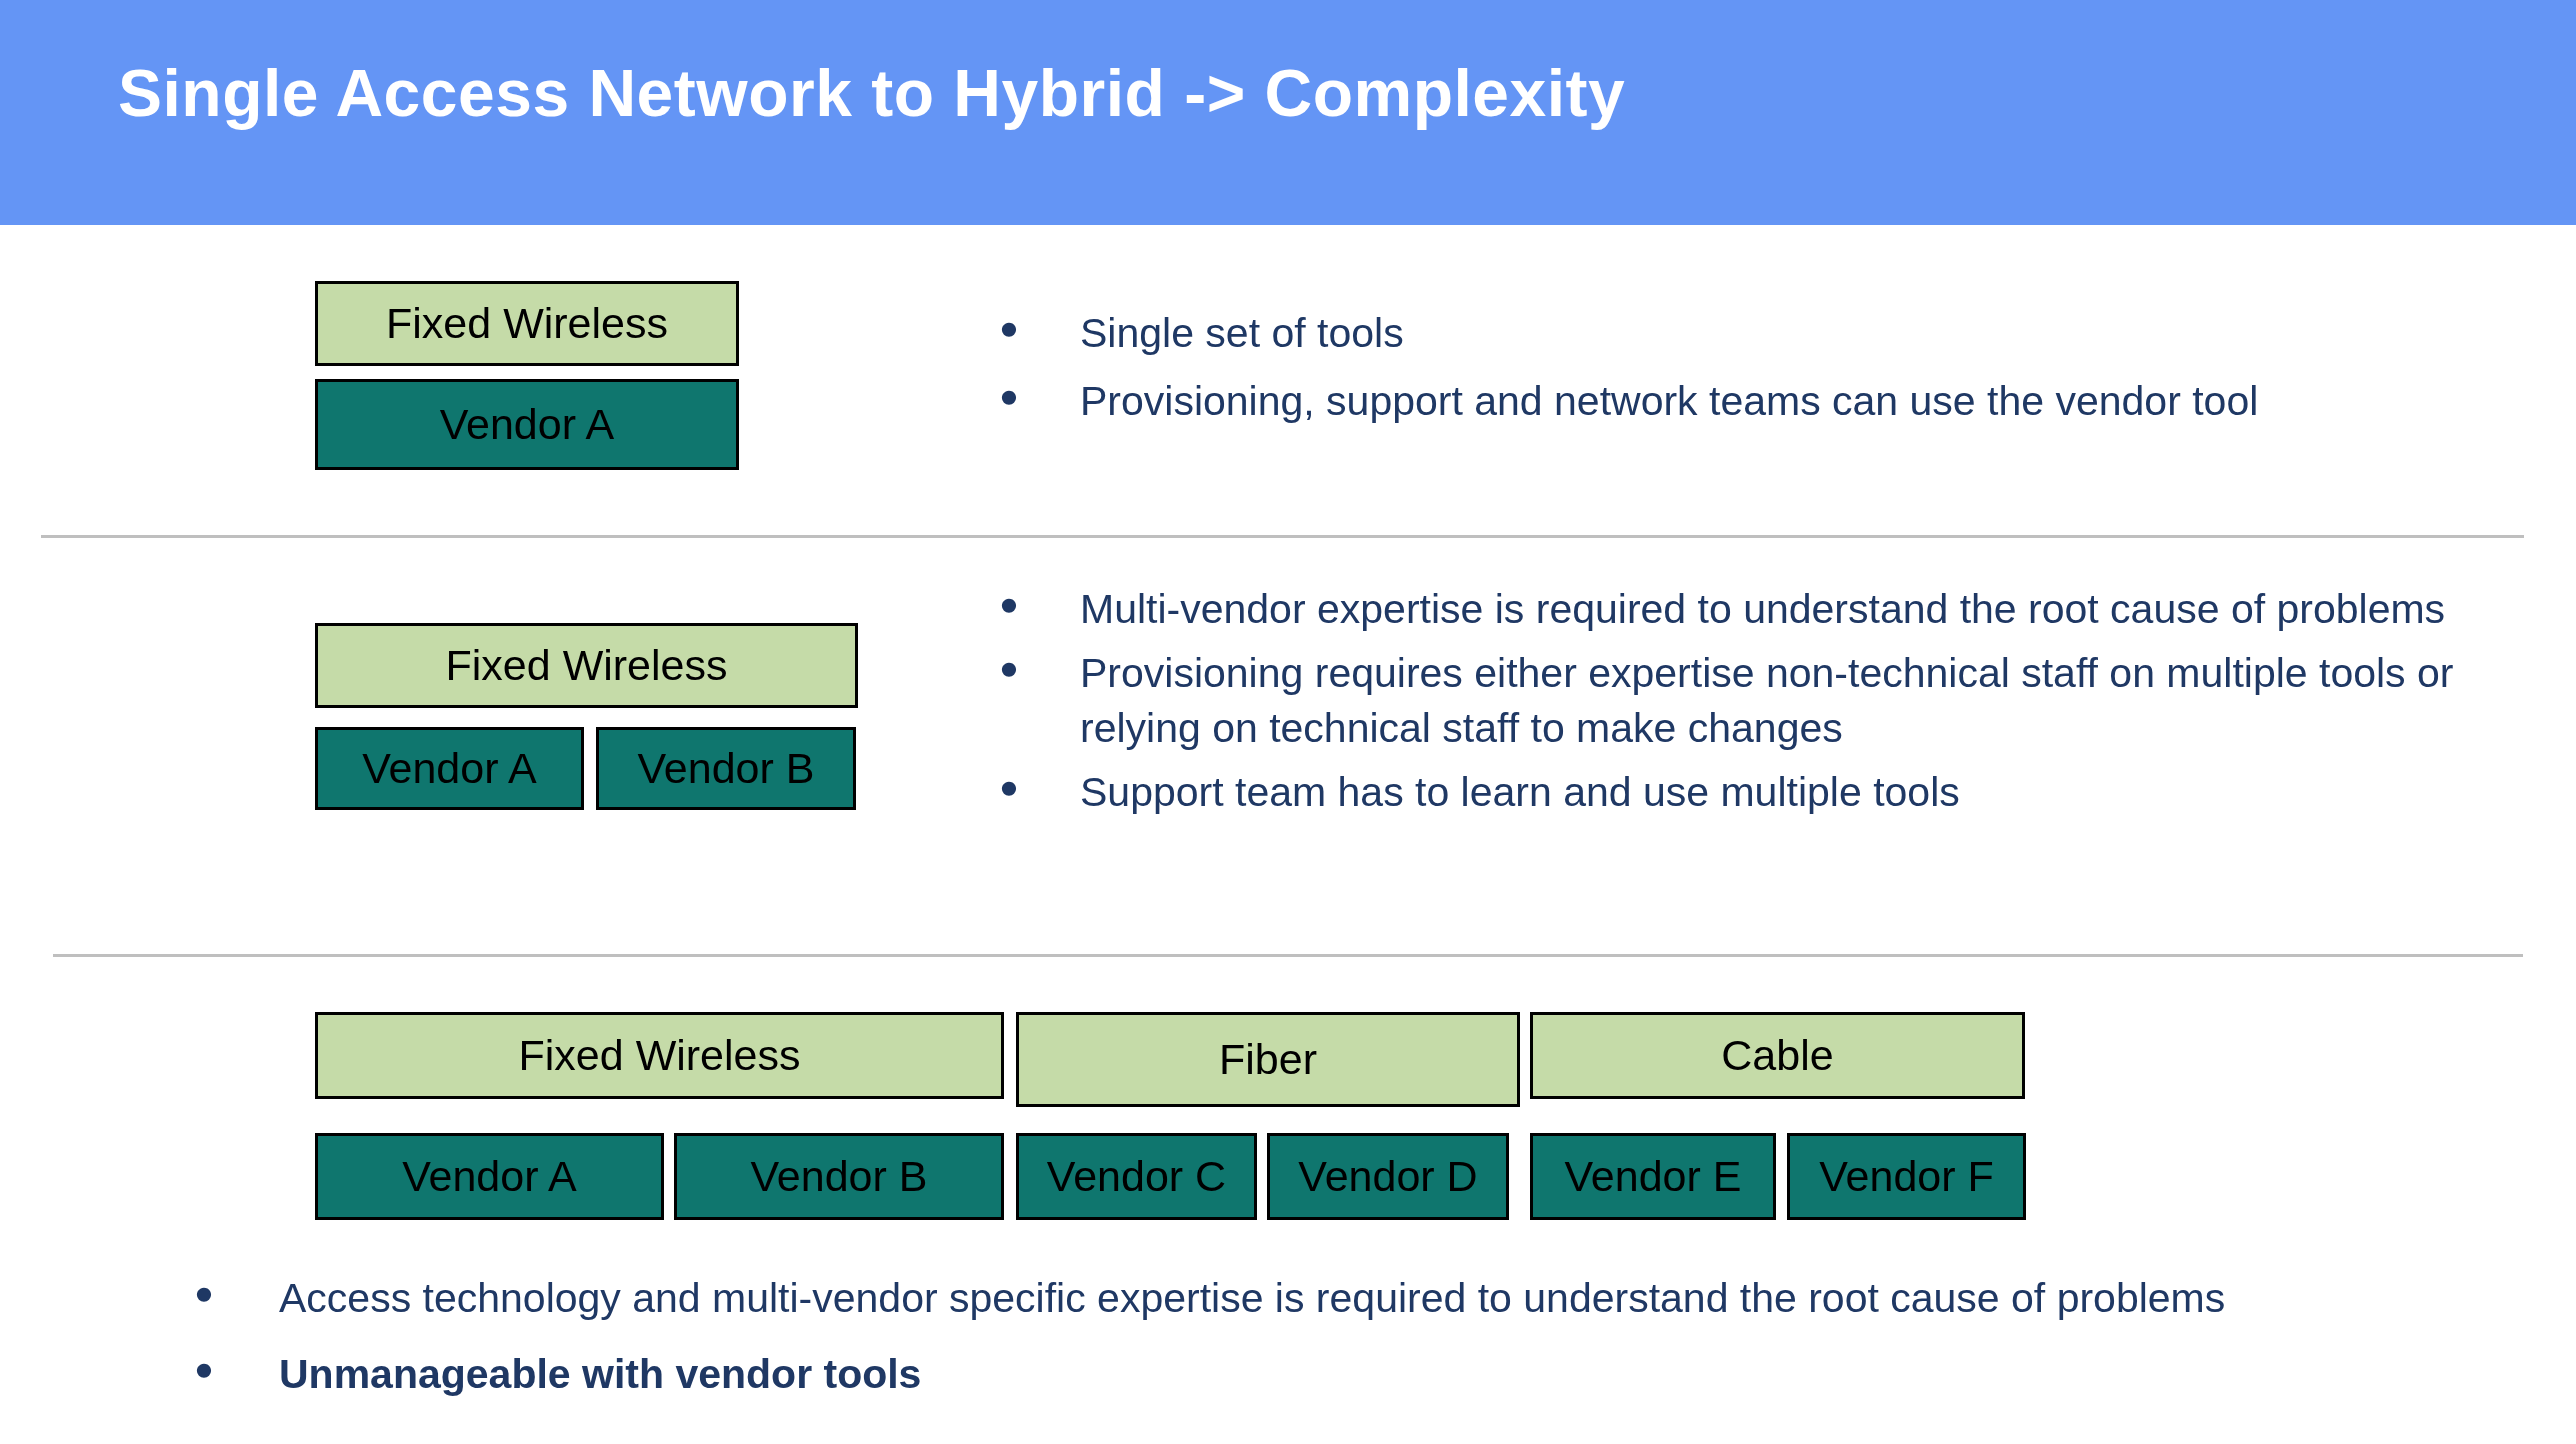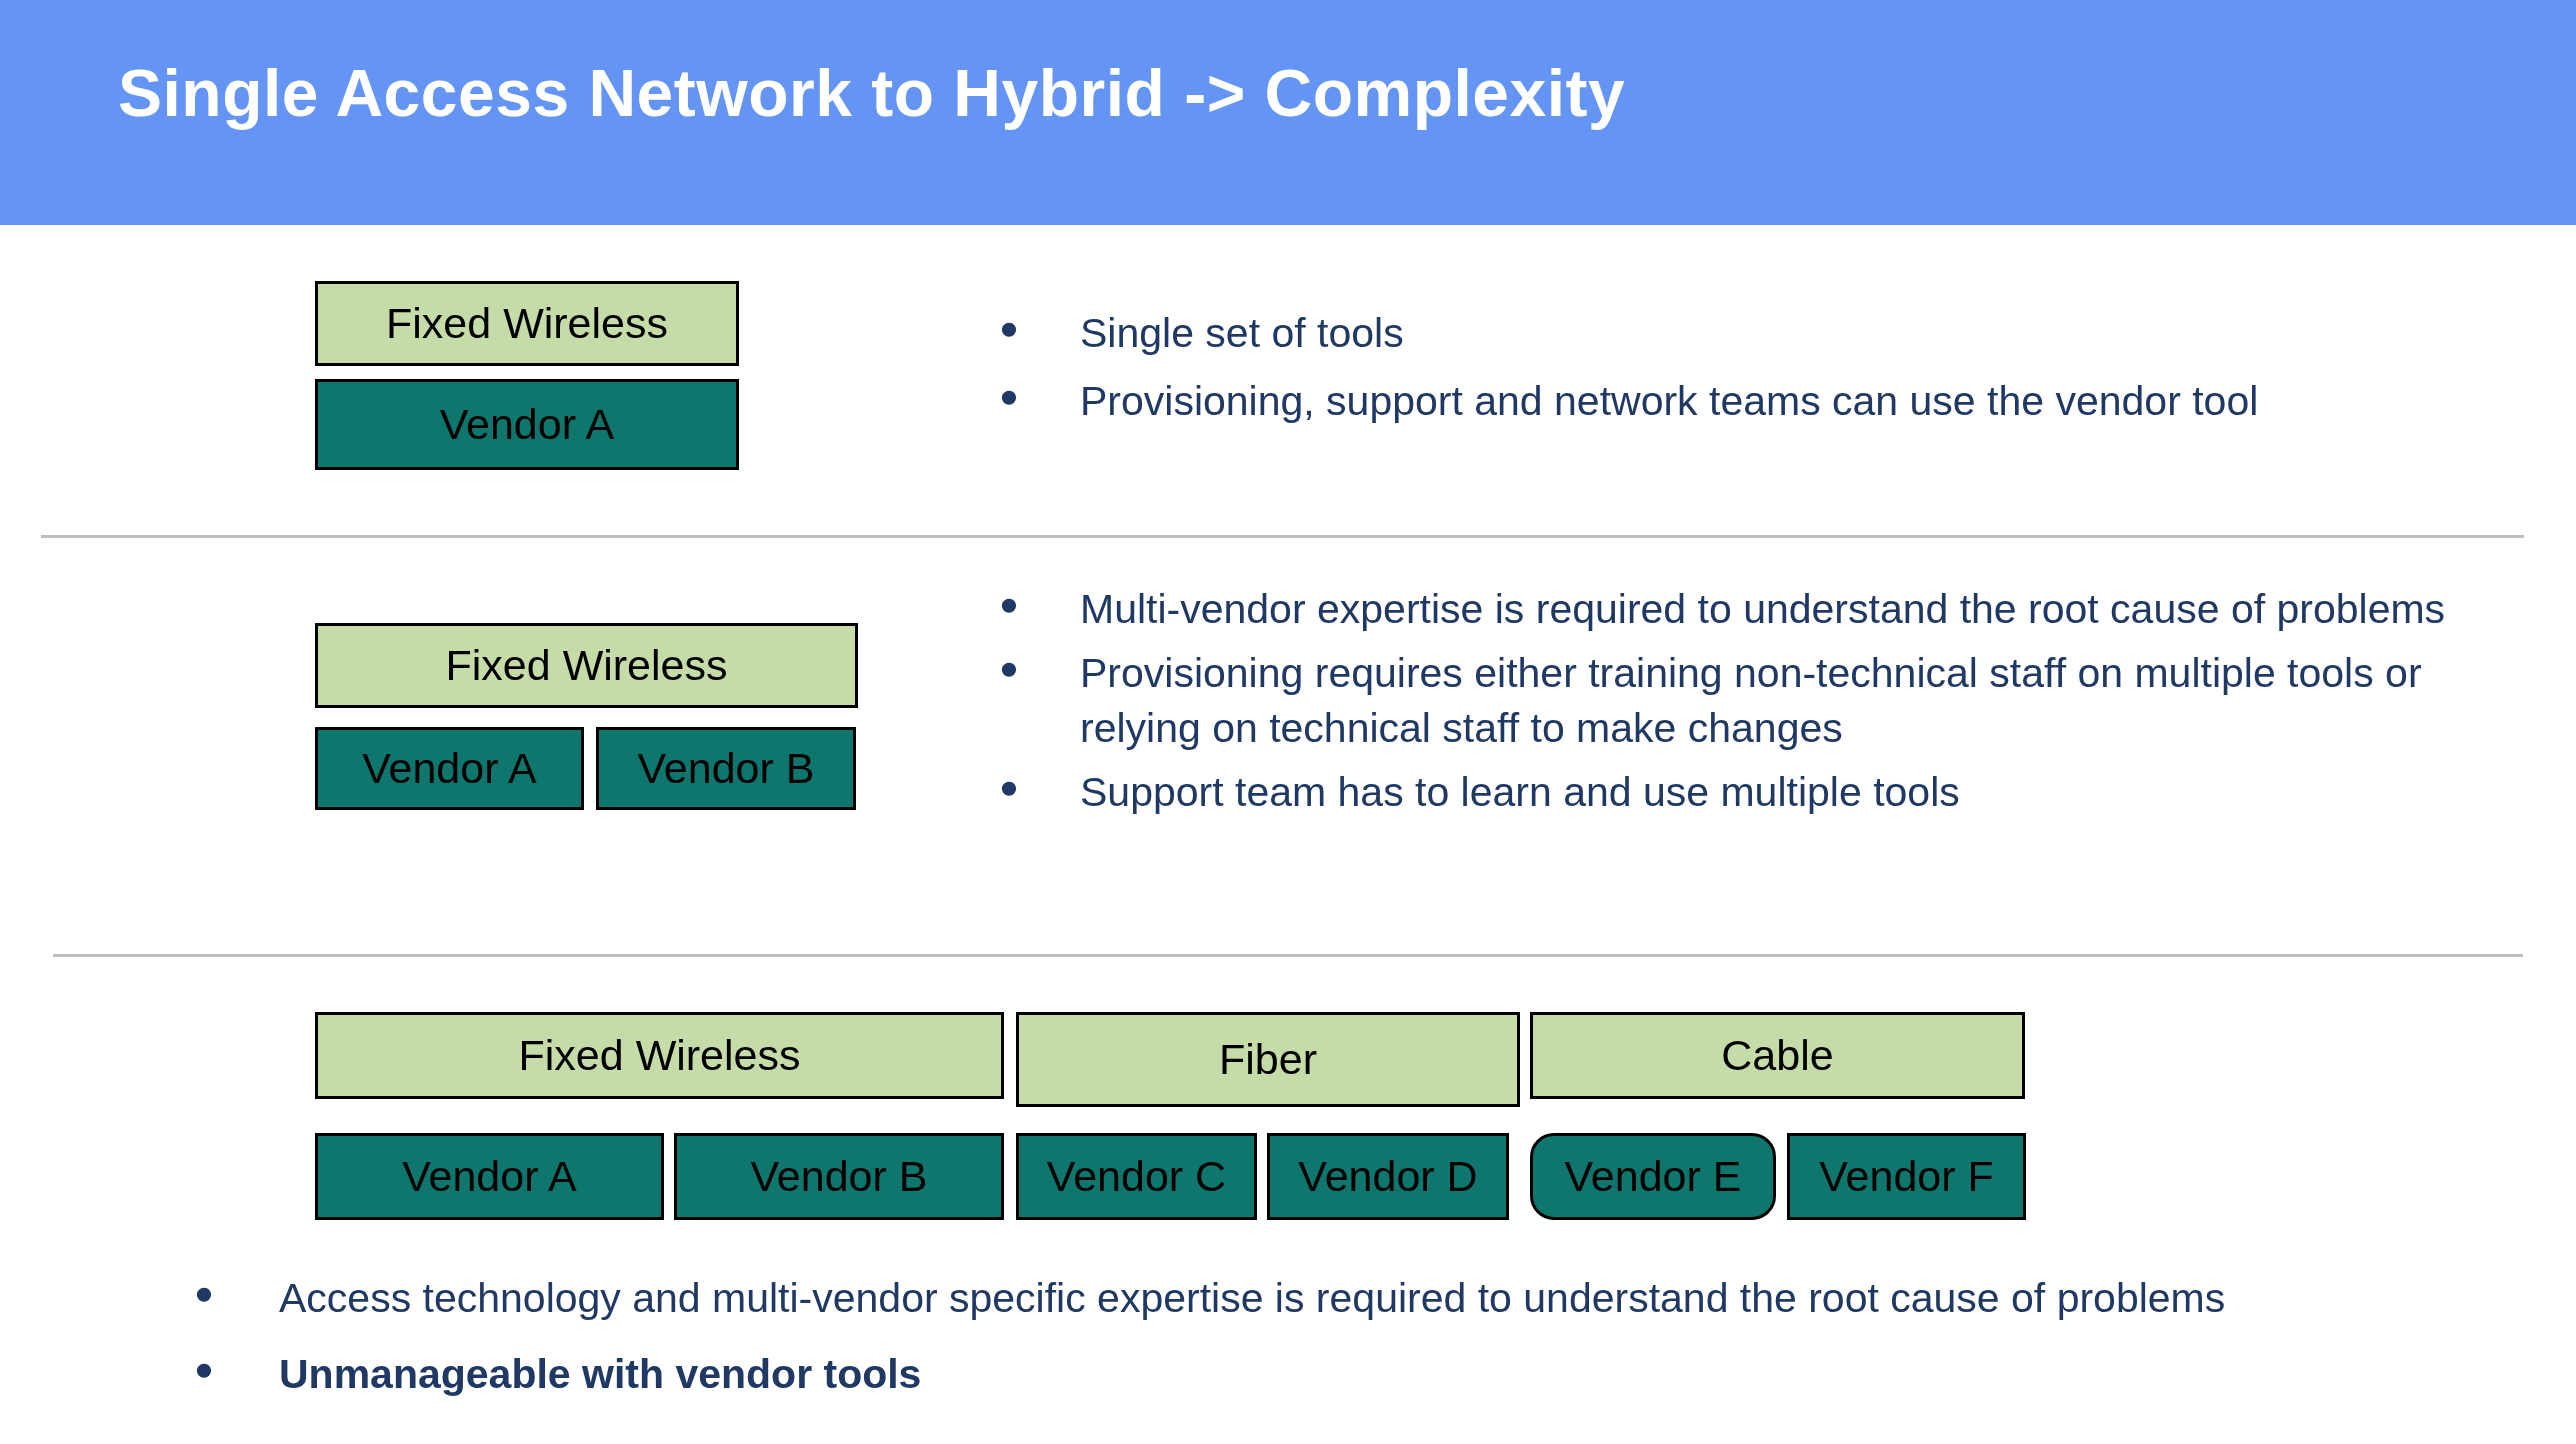--- a/index.html
+++ b/index.html
@@ -135,21 +135,21 @@
   <span>Vendor B</span>
 </div>
 
 <div class="bullet-list" id="bullets-s2">
   <div class="bullet-row">
     <span class="bullet-dot">●</span>
     <span class="bullet-text">Multi-vendor expertise is required to understand the root cause of problems</span>
   </div>
   <div class="bullet-row">
     <span class="bullet-dot">●</span>
-    <span class="bullet-text">Provisioning requires either training non-technical staff on multiple tools or relying on technical staff to make changes</span>
+    <span class="bullet-text">Provisioning requires either expertise non-technical staff on multiple tools or relying on technical staff to make changes</span>
   </div>
   <div class="bullet-row">
     <span class="bullet-dot">●</span>
     <span class="bullet-text">Support team has to learn and use multiple tools</span>
   </div>
 </div>
 
 <div class="divider d2"></div>
 
 <div class="box green" style="left:315px; top:1012px; width:689px; height:87px;">
@@ -167,21 +167,21 @@
 </div>
 <div class="box orange" style="left:674px; top:1133px; width:330px; height:87px;">
   <span>Vendor B</span>
 </div>
 <div class="box orange" style="left:1016px; top:1133px; width:241px; height:87px;">
   <span>Vendor C</span>
 </div>
 <div class="box orange" style="left:1267px; top:1133px; width:242px; height:87px;">
   <span>Vendor D</span>
 </div>
-<div class="box orange" style="left:1530px; top:1133px; width:246px; height:87px;border-radius:24px;">
+<div class="box orange" style="left:1530px; top:1133px; width:246px; height:87px;">
   <span>Vendor E</span>
 </div>
 <div class="box orange" style="left:1787px; top:1133px; width:239px; height:87px;">
   <span>Vendor F</span>
 </div>
 
 <div class="bullet-list" id="bullets-s3">
   <div class="bullet-row">
     <span class="bullet-dot">●</span>
     <span class="bullet-text">Access technology and multi-vendor specific expertise is required to understand the root cause of problems</span>

